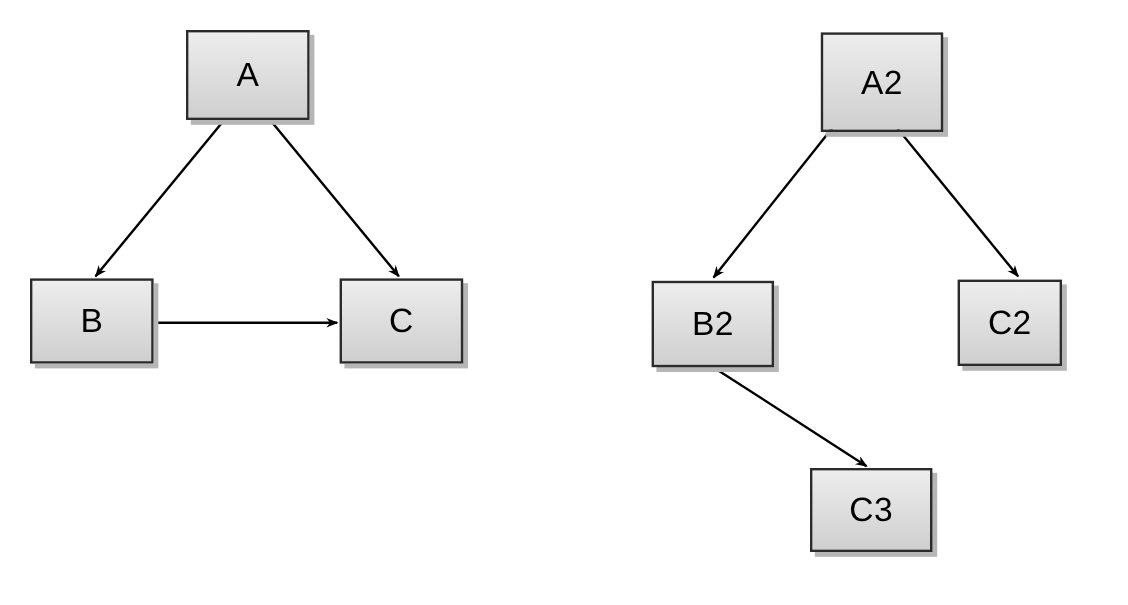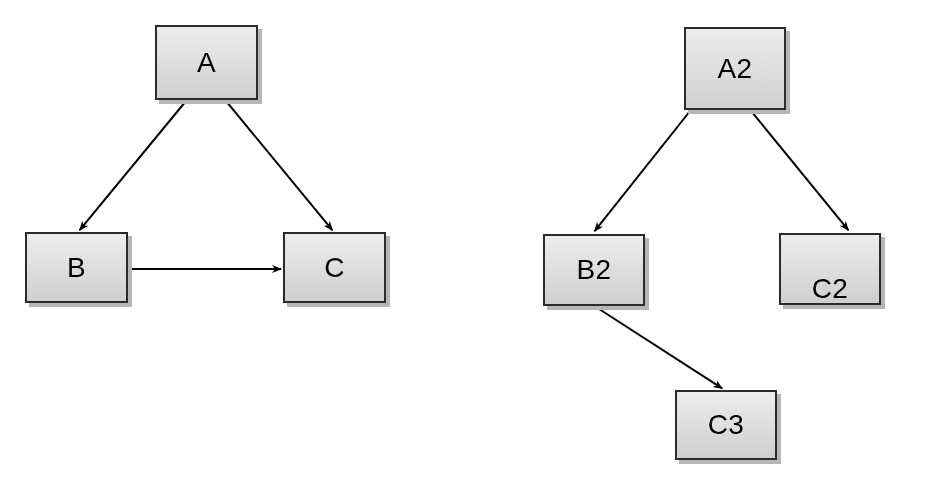--- a/index.html
+++ b/index.html
@@ -72,20 +72,20 @@
       </div>
       <div class="node" style="left: 283px; top: 232px; width: 103px; height: 71px; border-color: rgb(43, 43, 43); box-shadow: rgb(182, 182, 182) 4px 4px 0px 0px; background: linear-gradient(rgb(237, 237, 237) 0%, rgb(207, 207, 207) 100%);">
         <span class="node-label" style="color: rgb(0, 0, 0);">C</span>
       </div>
       <div class="node" style="left: 670px; top: 27px; width: 102px; height: 83px; border-color: rgb(43, 43, 43); box-shadow: rgb(182, 182, 182) 4px 4px 0px 0px; background: linear-gradient(rgb(237, 237, 237) 0%, rgb(207, 207, 207) 100%); margin-left: 14px;">
         <span class="node-label" style="color: rgb(0, 0, 0);">A2</span>
       </div>
       <div class="node" style="left: 543px; top: 234px; width: 102px; height: 72px; border-color: rgb(43, 43, 43); box-shadow: rgb(182, 182, 182) 4px 4px 0px 0px; background: linear-gradient(rgb(237, 237, 237) 0%, rgb(207, 207, 207) 100%);">
         <span class="node-label" style="color: rgb(0, 0, 0);">B2</span>
       </div>
-      <div class="node" style="left: 779px; top: 233px; width: 102px; height: 72px; border-color: rgb(43, 43, 43); box-shadow: rgb(182, 182, 182) 4px 4px 0px 0px; background: linear-gradient(rgb(237, 237, 237) 0%, rgb(207, 207, 207) 100%); align-items: flex-end;">
+      <div class="node" style="left: 798px; top: 233px; width: 87px; height: 72px; border-color: rgb(43, 43, 43); box-shadow: rgb(182, 182, 182) 4px 4px 0px 0px; background: linear-gradient(rgb(237, 237, 237) 0%, rgb(207, 207, 207) 100%);">
         <span class="node-label" style="color: rgb(0, 0, 0);">C2</span>
       </div>
       <div class="node" style="left: 675px; top: 390px; width: 102px; height: 70px; border-color: rgb(43, 43, 43); box-shadow: rgb(182, 182, 182) 4px 4px 0px 0px; background: linear-gradient(rgb(237, 237, 237) 0%, rgb(207, 207, 207) 100%);">
         <span class="node-label" style="color: rgb(0, 0, 0);">C3</span>
       </div>
     </div>
 </div>
 
 </body></html>

